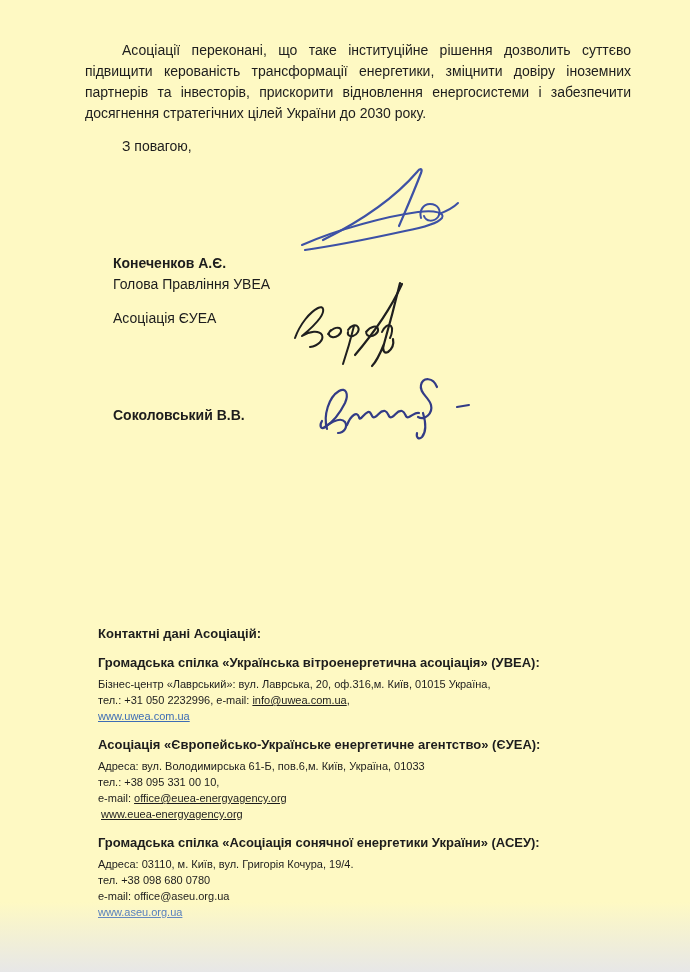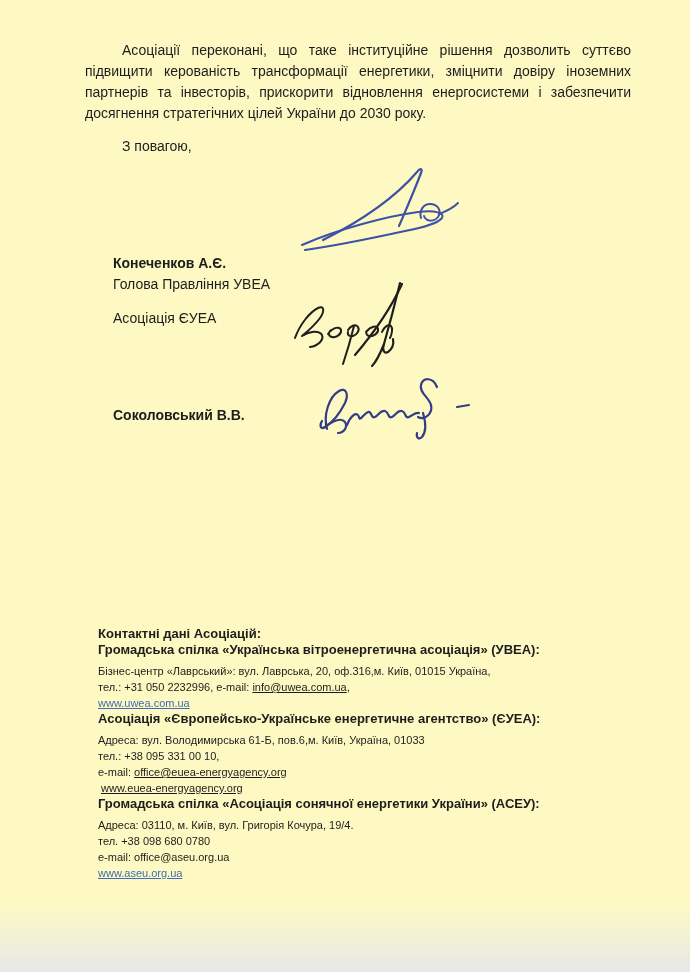--- a/index.html
+++ b/index.html
@@ -36,21 +36,21 @@
   .ink-blue  { stroke:var(--sig-ink-blue,  #3d51a5); }
   .ink-black { stroke:var(--sig-ink-black, #1f1f1f); }
   .ink-navy  { stroke:var(--sig-ink-navy,  #333c86); }
   .dot-black { fill:var(--sig-ink-black, #1f1f1f); stroke:none; }
 
   .contacts {
     position:absolute; left:98px; top:626px; width:545px;
     font-size:13px; line-height:16px;
   }
   .contacts-title { font-weight:bold; font-size:13px; line-height:16px; }
-  .contact-section { }
+  .contact-section { margin-top:13px; }
   .contact-section:nth-of-type(1) { margin-top:10px; }
   .contact-heading { font-weight:bold; font-size:13px; line-height:16px; }
   .contact-lines { margin-top:5px; }
   .c-line { font-size:11px; line-height:16px; }
   .c-line.indent-sm { padding-left:3px; }
   a.link-dark {
     color:inherit; text-decoration:underline; cursor:pointer;
   }
   a.link-blue {
     color:var(--link-blue, #3e6db5); text-decoration:underline; cursor:pointer;

